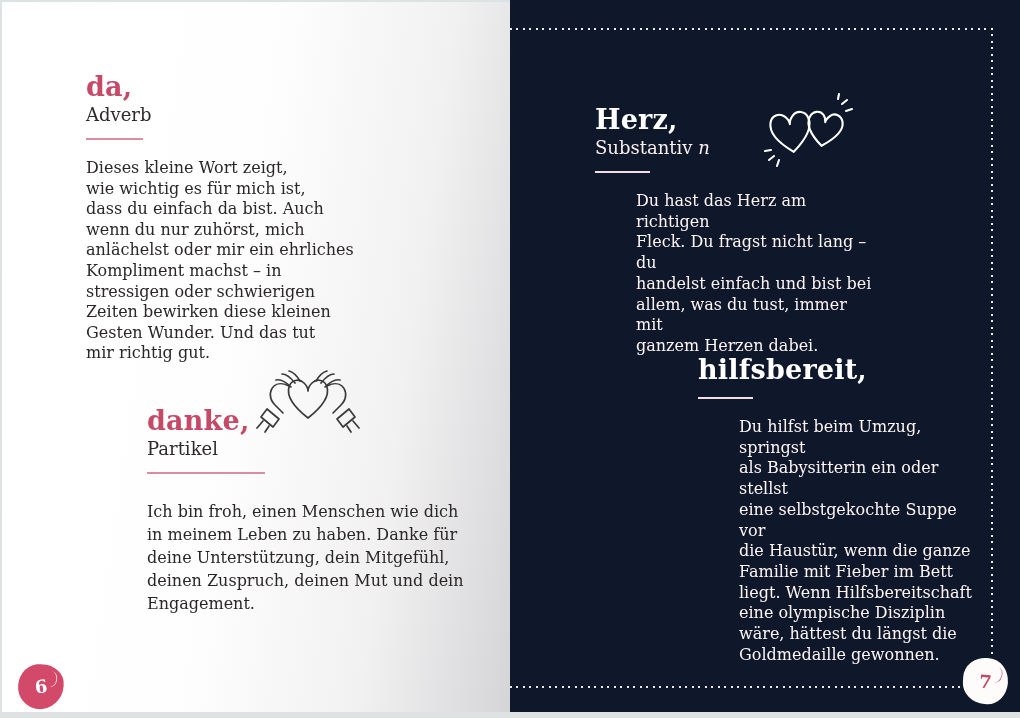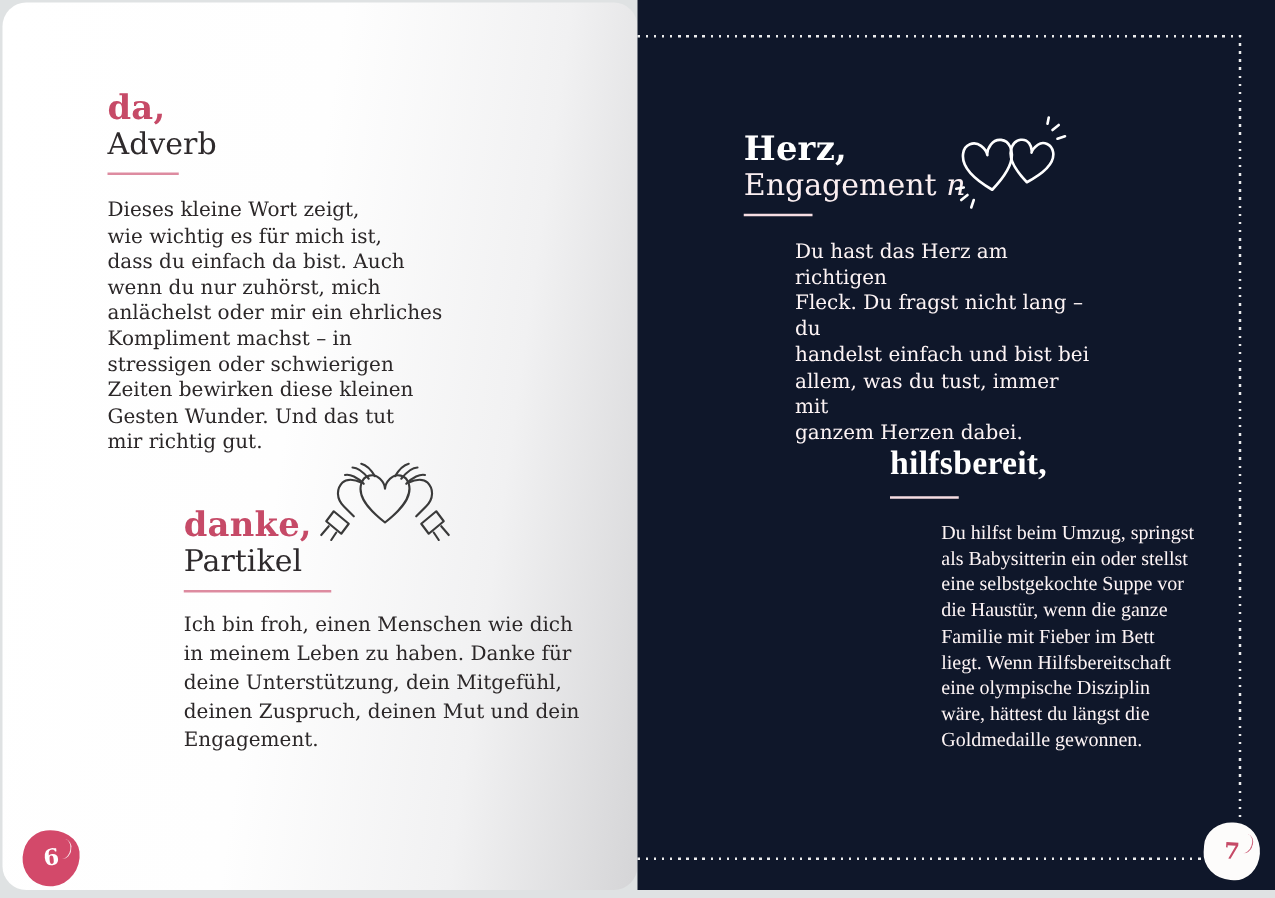--- a/index.html
+++ b/index.html
@@ -3,33 +3,32 @@
 <meta charset="utf-8">
 <style>
   html,body{margin:0;padding:0;}
   body{width:1020px;height:718px;overflow:hidden;background:#dfe2e3;font-family:"DejaVu Serif","Liberation Serif",serif;}
   .spread{position:relative;width:1020px;height:718px;}
 
   
   .page-left{
     position:absolute;left:2px;top:2px;width:508px;height:710px;
     background:linear-gradient(98deg,#ffffff 0%,#fefefe 45%,#f1f1f2 75%,#d6d6d8 99%);
-    border-radius:19px;
   }
   
   .page-right{
     position:absolute;left:510px;top:0;width:510px;height:712px;
     background:#0f172a;
   }
 
   .entry{position:absolute;}
   .entry-word{font-weight:bold;font-size:27px;line-height:30px;letter-spacing:.2px;}
   .page-left .entry-word{color:#c64a67;}
   .page-right .entry-word{color:#ffffff;}
-  .entry-pos{font-size:24px;line-height:22px;margin-top:2px;}
+  .entry-pos{font-size:18px;line-height:22px;margin-top:2px;}
   .page-left .entry-pos{color:#2e2a2c;}
   .page-right .entry-pos{color:#fbeff1;}
   .entry-pos i{font-style:italic;}
   .entry-rule{height:2px;margin-top:12px;border:none;}
   .page-left .entry-rule{background:#dd8ba0;}
   .page-right .entry-rule{background:#f6dde2;}
   .entry-body{font-size:16px;margin-top:18px;}
   .page-left .entry-body{color:#2b2728;line-height:20.6px;}
   .page-right .entry-body{color:#fdf4f5;line-height:20.7px;margin-left:41px;}
   .entry-danke .entry-body{line-height:23px;}
@@ -87,39 +86,39 @@
           <path d="M97,51 L85,61 L91,69 L103,59 Z"></path>
           <path d="M101,63 L107,70 M95,68 L99,74"></path>
         </g>
       </svg>
     </div>
 
     <div class="entry entry-danke" style="left:145px;top:404px;width:360px;">
       <div class="entry-word">danke,</div>
       <div class="entry-pos">Partikel</div>
       <div class="entry-rule" style="width:118px;"></div>
-      <div class="entry-body" style="margin-top:14px;">Ich bin froh, einen Menschen wie dich<br>in meinem Leben zu haben. Danke für<br>deine Unterstützung, dein Mitgefühl,<br>deinen Zuspruch, deinen Mut und dein<br>Engagement.</div>
+      <div class="entry-body" style="margin-top:26px;">Ich bin froh, einen Menschen wie dich<br>in meinem Leben zu haben. Danke für<br>deine Unterstützung, dein Mitgefühl,<br>deinen Zuspruch, deinen Mut und dein<br>Engagement.</div>
     </div>
 
     <div class="badge badge-6">
       <i class="flick"></i>
       <span>6</span>
     </div>
   </div>
 
   <div class="page-right">
 
     <div class="dotted dotted-h dotted-top"></div>
     <div class="dotted dotted-v dotted-right"></div>
     <div class="dotted dotted-h dotted-bottom"></div>
 
     <div class="entry entry-herz" style="left:85px;top:105px;width:280px;">
       <div class="entry-word">Herz,</div>
       <div class="entry-pos">
-        <span>Engagement</span>
+        <span>Substantiv</span>
         <i>n</i>
       </div>
       <div class="entry-rule" style="width:55px;"></div>
       <div class="entry-body">Du hast das Herz am richtigen<br>Fleck. Du fragst nicht lang – du<br>handelst einfach und bist bei<br>allem, was du tust, immer mit<br>ganzem Herzen dabei.</div>
     </div>
 
     <div class="icon" style="left:252px;top:92px;">
       <svg width="94" height="78" viewBox="0 0 94 78">
         <g stroke="#ffffff" fill="none" stroke-width="2.1" stroke-linecap="round" stroke-linejoin="round">
           <path d="M29,60 C15,49 7,38 10,28 C12,21 20,19 25,24 C27,26 29,29 29,32 C29,29 31,26 33,24 C38,19 46,21 48,28 C51,38 43,49 29,60 Z" transform="rotate(-8 29 40)"></path>
@@ -127,21 +126,21 @@
           <path d="M80,12 L85,8"></path>
           <path d="M84,19 L90,17"></path>
           <path d="M76,7 L77,2"></path>
           <path d="M12,64 L7,68"></path>
           <path d="M9,58 L3,59"></path>
           <path d="M17,68 L15,74"></path>
         </g>
       </svg>
     </div>
 
-    <div class="entry entry-hilfsbereit" style="left:202px;top:355px;width:280px;font-family:Liberation Serif, serif;">
+    <div class="entry entry-hilfsbereit" style="left:188px;top:355px;width:280px;">
       <div class="entry-word">hilfsbereit,</div>
       <div class="entry-rule" style="width:55px;"></div>
       <div class="entry-body">Du hilfst beim Umzug, springst<br>als Babysitterin ein oder stellst<br>eine selbstgekochte Suppe vor<br>die Haustür, wenn die ganze<br>Familie mit Fieber im Bett<br>liegt. Wenn Hilfsbereitschaft<br>eine olympische Disziplin<br>wäre, hättest du längst die<br>Goldmedaille gewonnen.</div>
     </div>
 
     <div class="badge badge-7">
       <i class="flick"></i>
       <span>7</span>
     </div>
   </div>

